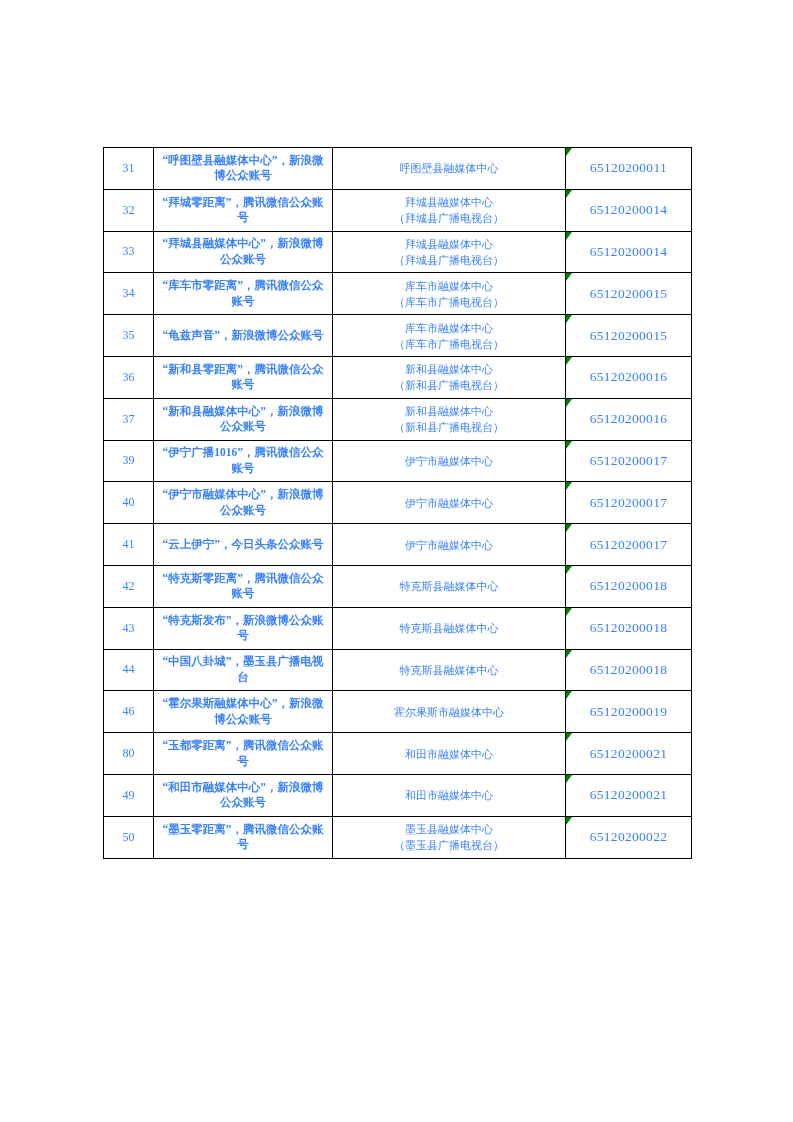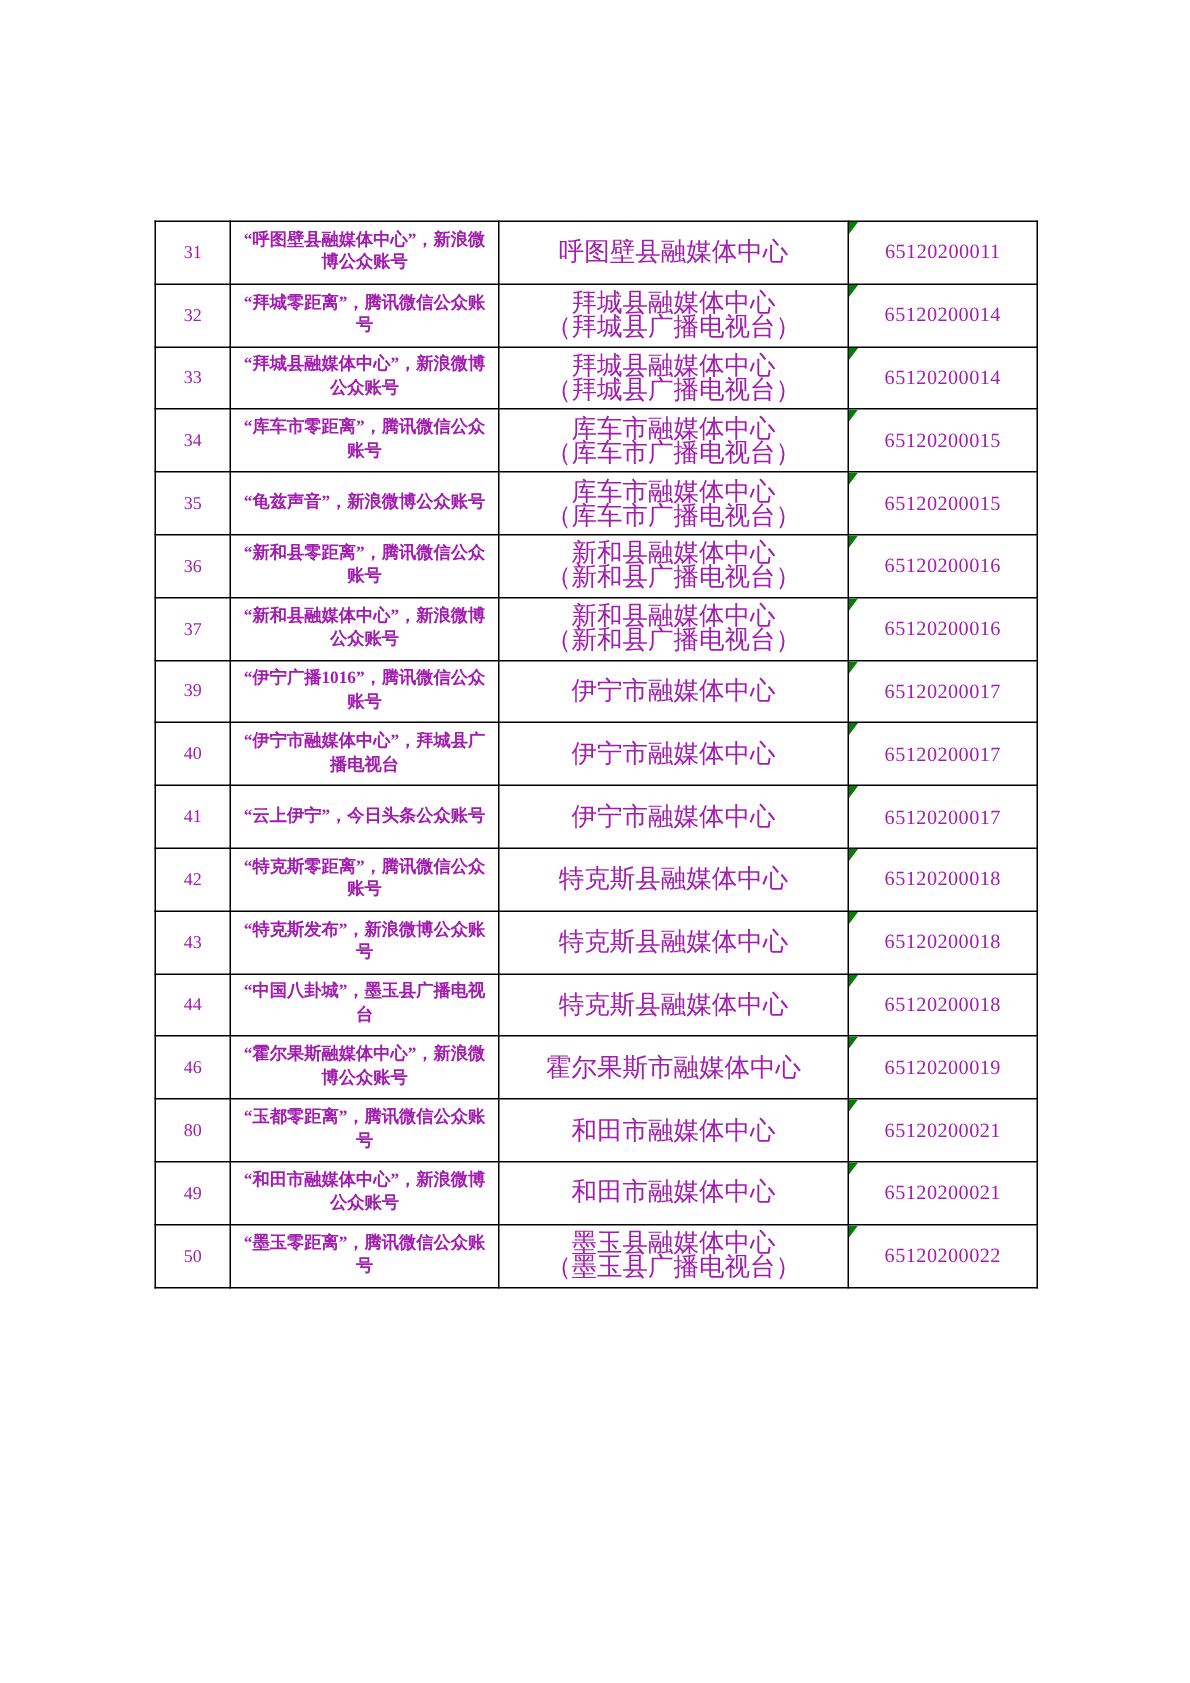--- a/index.html
+++ b/index.html
@@ -7,21 +7,21 @@
     padding: 0;
     background: #ffffff;
   }
   .page {
     position: relative;
     width: 793px;
     height: 1122px;
     background: #ffffff;
     overflow: hidden;
     font-family: "Liberation Serif", "DejaVu Serif", serif;
-    color: #a21caf;
+    color: #3b82f6;
   }
   table.media-table {
     position: absolute;
     left: 103px;
     top: 147px;
     width: 588px;
     border-collapse: collapse;
     table-layout: fixed;
   }
   table.media-table td {
@@ -37,21 +37,21 @@
   td.c-no {
     font-size: 12px;
     font-family: "Liberation Serif", serif;
   }
   td.c-account {
     font-size: 11.5px;
     line-height: 15.5px;
     font-weight: bold;
   }
   td.c-org {
-    font-size: 17px;
+    font-size: 11px;
     line-height: 16px;
     white-space: pre-line;
   }
   td.c-license {
     position: relative;
     font-size: 13.5px;
     font-family: "Liberation Serif", serif;
     letter-spacing: 0.3px;
   }
   .corner-tri {
@@ -158,21 +158,21 @@
     <td class="c-account">“伊宁广播1016”，腾讯微信公众账号</td>
     <td class="c-org">伊宁市融媒体中心</td>
     <td class="c-license">
       <span class="corner-tri"></span>
       <span class="license-text">65120200017</span>
     </td>
   </tr>
 
   <tr>
     <td class="c-no">40</td>
-    <td class="c-account">“伊宁市融媒体中心”，拜城县广播电视台</td>
+    <td class="c-account">“伊宁市融媒体中心”，新浪微博公众账号</td>
     <td class="c-org">伊宁市融媒体中心</td>
     <td class="c-license">
       <span class="corner-tri"></span>
       <span class="license-text">65120200017</span>
     </td>
   </tr>
 
   <tr>
     <td class="c-no">41</td>
     <td class="c-account">“云上伊宁”，今日头条公众账号</td>

